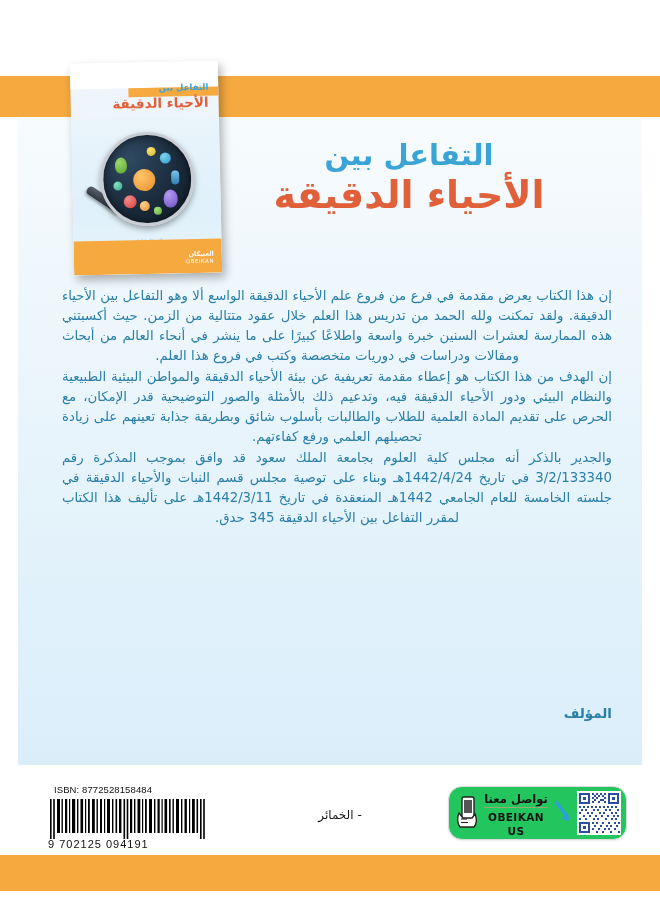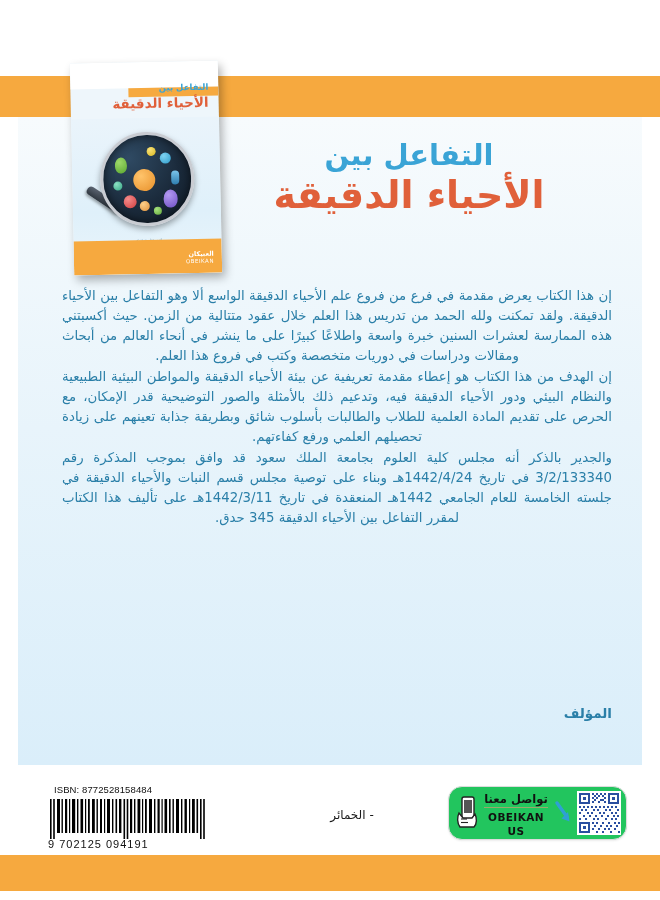--- a/index.html
+++ b/index.html
@@ -269,21 +269,21 @@
     color: #111;
     letter-spacing: 1px;
     margin-top: -1px;
     display: block;
     width: 163px;
   }
 
   
   .imprint {
     position: absolute;
-    left: 292px;
+    left: 280px;
     top: 808px;
     width: 120px;
     text-align: center;
     direction: rtl;
     font-size: 12px;
     color: #1a1a1a;
   }
 
   
   .contact-badge {

